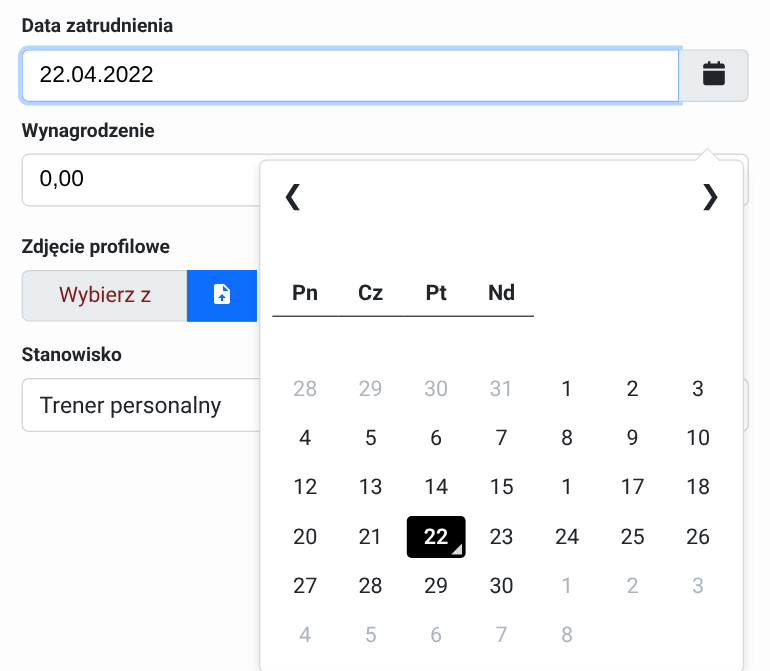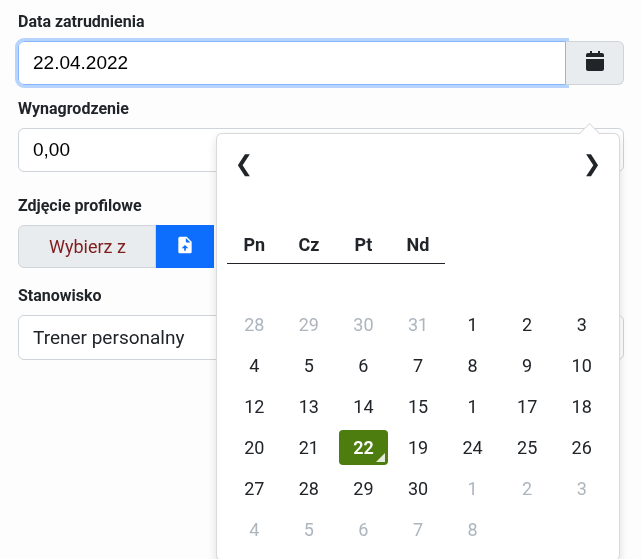--- a/index.html
+++ b/index.html
@@ -147,21 +147,21 @@
     }
     .dp-day {
       font-size: 18px;
       padding: 10px 0;
       cursor: pointer;
       position: relative;
       border-radius: 4px;
     }
     .dp-day.muted { color: #adb5bd; }
     .dp-day.selected {
-      background: #4d7c0f;
+      background: #000000;
       color: #fff;
       font-weight: 600;
       margin: 3px;
       padding: 7px 0;
     }
     .dp-day.today-corner::after {
       content: "";
       position: absolute;
       right: 3px;
       bottom: 3px;
@@ -246,21 +246,21 @@
       <div class="dp-day">12</div>
       <div class="dp-day">13</div>
       <div class="dp-day">14</div>
       <div class="dp-day">15</div>
       <div class="dp-day">1</div>
       <div class="dp-day">17</div>
       <div class="dp-day">18</div>
       <div class="dp-day">20</div>
       <div class="dp-day">21</div>
       <div class="dp-day selected today-corner">22</div>
-      <div class="dp-day">19</div>
+      <div class="dp-day">23</div>
       <div class="dp-day">24</div>
       <div class="dp-day">25</div>
       <div class="dp-day">26</div>
       <div class="dp-day">27</div>
       <div class="dp-day">28</div>
       <div class="dp-day">29</div>
       <div class="dp-day">30</div>
       <div class="dp-day muted">1</div>
       <div class="dp-day muted">2</div>
       <div class="dp-day muted">3</div>

